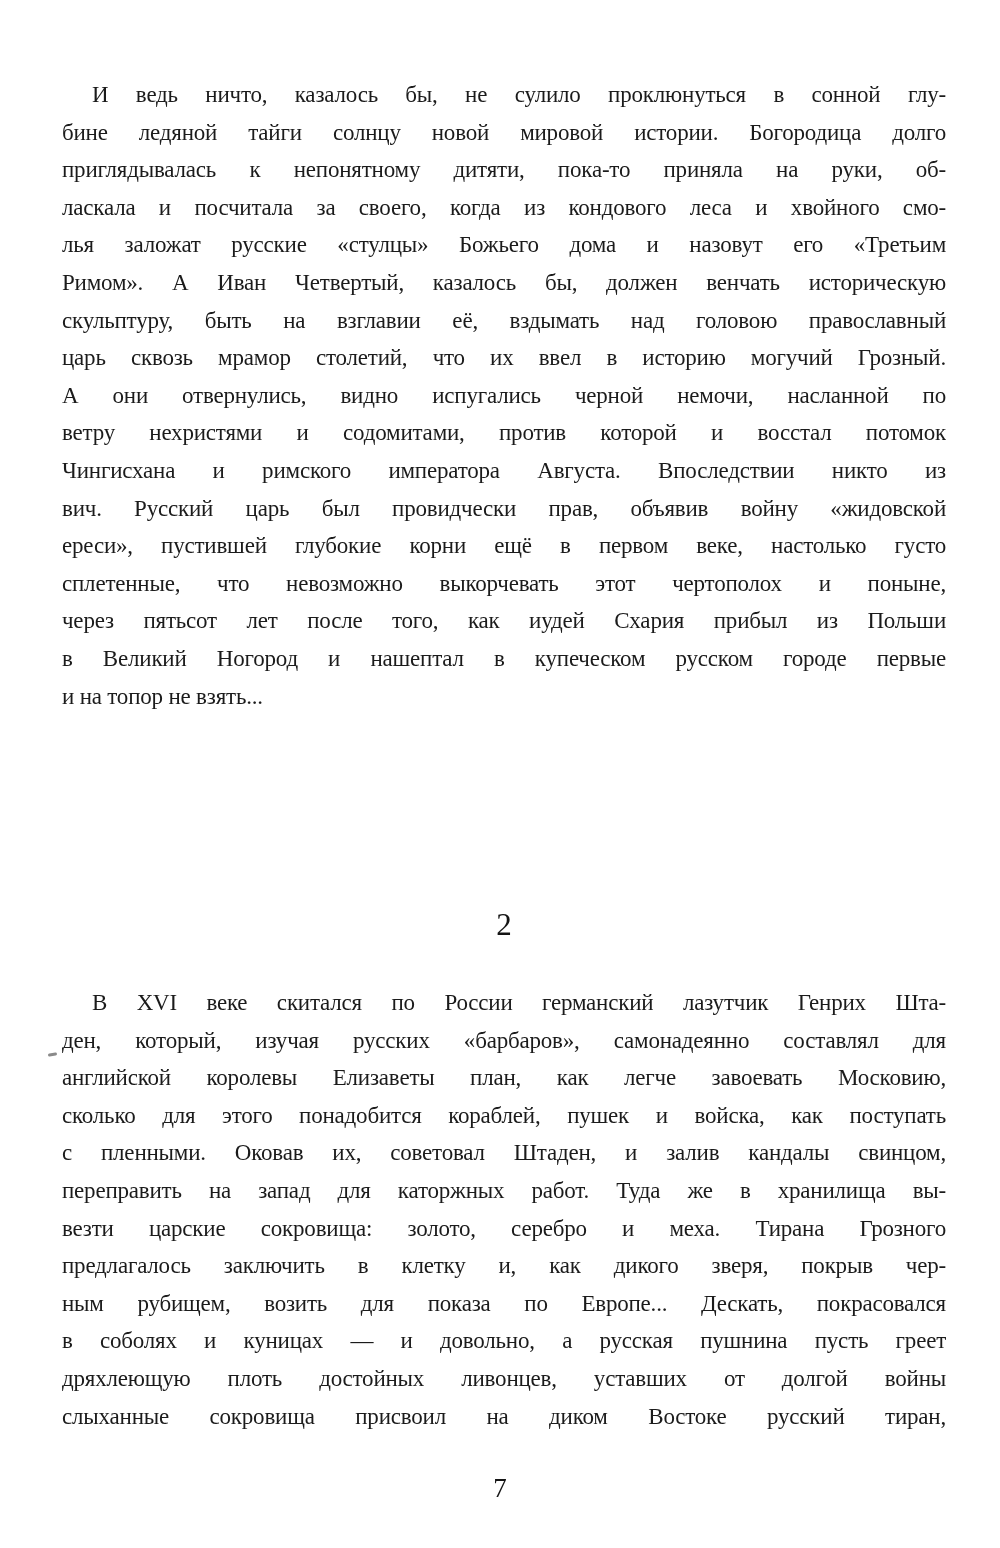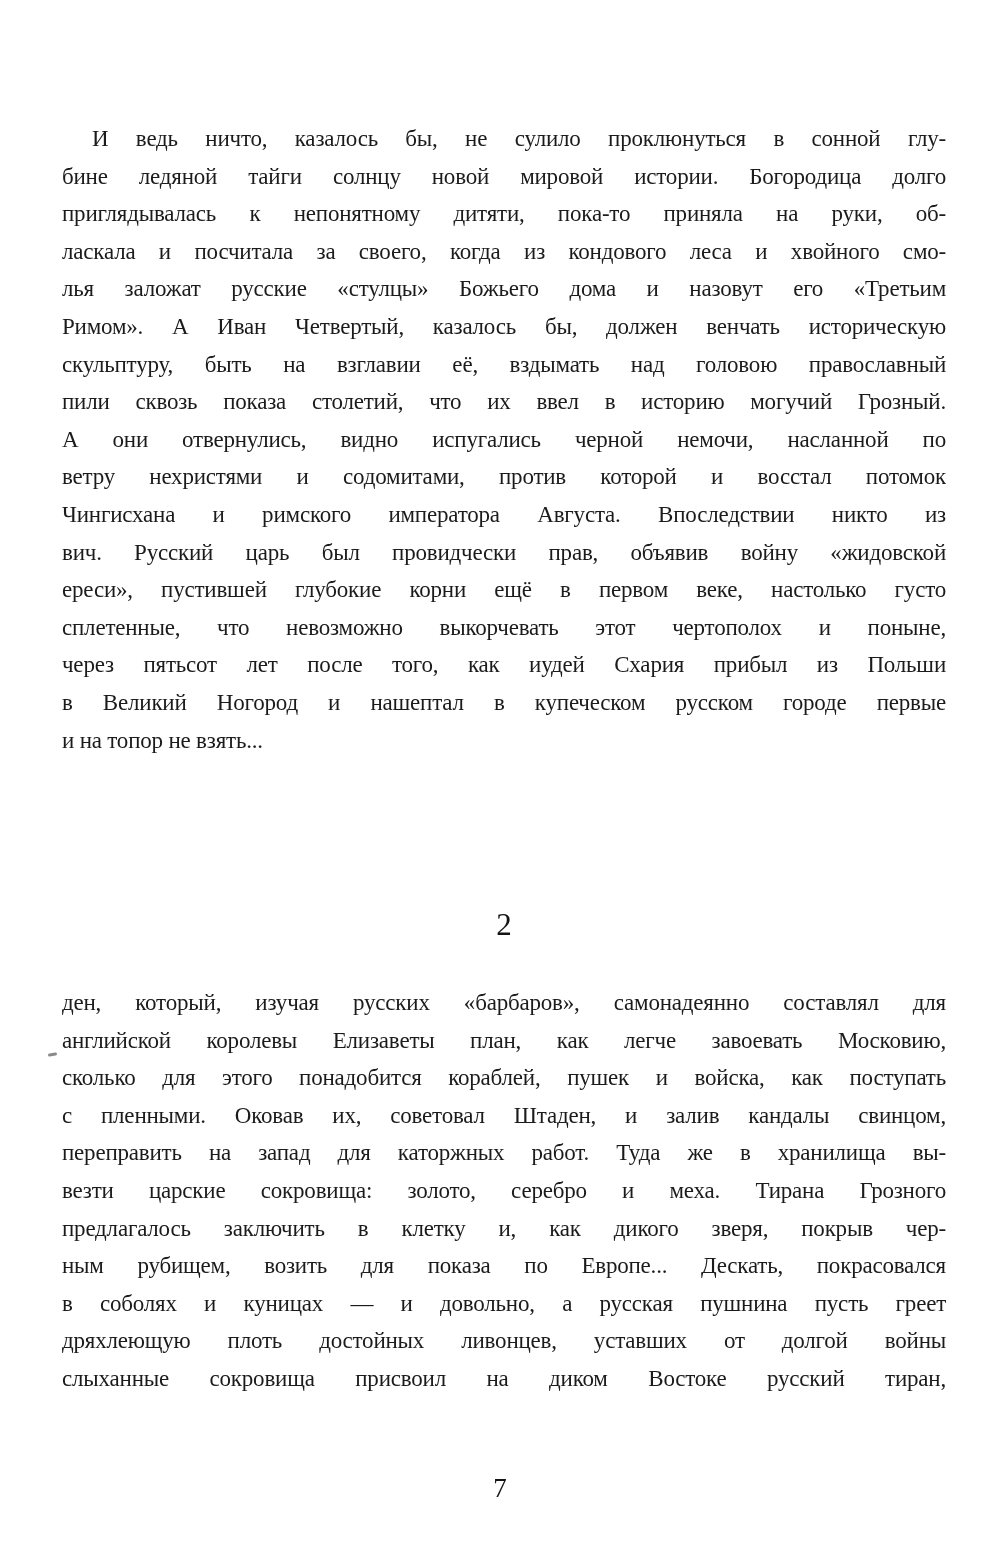--- a/index.html
+++ b/index.html
@@ -10,21 +10,21 @@
     background: #ffffff;
     font-family: "Liberation Serif", "DejaVu Serif", serif;
     color: #1b1b1b;
     overflow: hidden;
   }
   .paragraph {
     position: absolute;
     left: 62px;
     width: 884px;
   }
-  .p1 { top: 76px; margin-top: 44px; }
+  .p1 { top: 76px; }
   .p2 { top: 984px; }
   .line {
     font-size: 23px;
     line-height: 37.6px;
     height: 37.6px;
     letter-spacing: -0.2px;
     text-align: justify;
     text-align-last: justify;
     overflow: hidden;
     white-space: nowrap;
@@ -68,35 +68,36 @@
 <div class="page">
 
   <div class="paragraph p1">
     <div class="line first">И ведь ничто, казалось бы, не сулило проклюнуться в сонной глу-</div>
     <div class="line">бине ледяной тайги солнцу новой мировой истории. Богородица долго</div>
     <div class="line">приглядывалась к непонятному дитяти, пока-то приняла на руки, об-</div>
     <div class="line">ласкала и посчитала за своего, когда из кондового леса и хвойного смо-</div>
     <div class="line">лья заложат русские «стулцы» Божьего дома и назовут его «Третьим</div>
     <div class="line">Римом». А Иван Четвертый, казалось бы, должен венчать историческую</div>
     <div class="line">скульптуру, быть на взглавии её, вздымать над головою православный</div>
-    <div class="line">пили сквозь показа столетий, что их ввел в историю могучий Грозный.</div>
+    <div class="line">царь сквозь мрамор столетий, что их ввел в историю могучий Грозный.</div>
     <div class="line">А они отвернулись, видно испугались черной немочи, насланной по</div>
     <div class="line">ветру нехристями и содомитами, против которой и восстал потомок</div>
     <div class="line">Чингисхана и римского императора Августа. Впоследствии никто из</div>
     <div class="line">вич. Русский царь был провидчески прав, объявив войну «жидовской</div>
     <div class="line">ереси», пустившей глубокие корни ещё в первом веке, настолько густо</div>
     <div class="line">сплетенные, что невозможно выкорчевать этот чертополох и поныне,</div>
     <div class="line">через пятьсот лет после того, как иудей Схария прибыл из Польши</div>
     <div class="line">в Великий Ногород и нашептал в купеческом русском городе первые</div>
     <div class="line last">и на топор не взять...</div>
   </div>
 
   <div class="section-heading">2</div>
 
   <div class="paragraph p2">
+    <div class="line first">В XVI веке скитался по России германский лазутчик Генрих Шта-</div>
     <div class="line">ден, который, изучая русских «барбаров», самонадеянно составлял для</div>
     <div class="line">английской королевы Елизаветы план, как легче завоевать Московию,</div>
     <div class="line">сколько для этого понадобится кораблей, пушек и войска, как поступать</div>
     <div class="line">с пленными. Оковав их, советовал Штаден, и залив кандалы свинцом,</div>
     <div class="line">переправить на запад для каторжных работ. Туда же в хранилища вы-</div>
     <div class="line">везти царские сокровища: золото, серебро и меха. Тирана Грозного</div>
     <div class="line">предлагалось заключить в клетку и, как дикого зверя, покрыв чер-</div>
     <div class="line">ным рубищем, возить для показа по Европе... Дескать, покрасовался</div>
     <div class="line">в соболях и куницах — и довольно, а русская пушнина пусть греет</div>
     <div class="line">дряхлеющую плоть достойных ливонцев, уставших от долгой войны</div>

